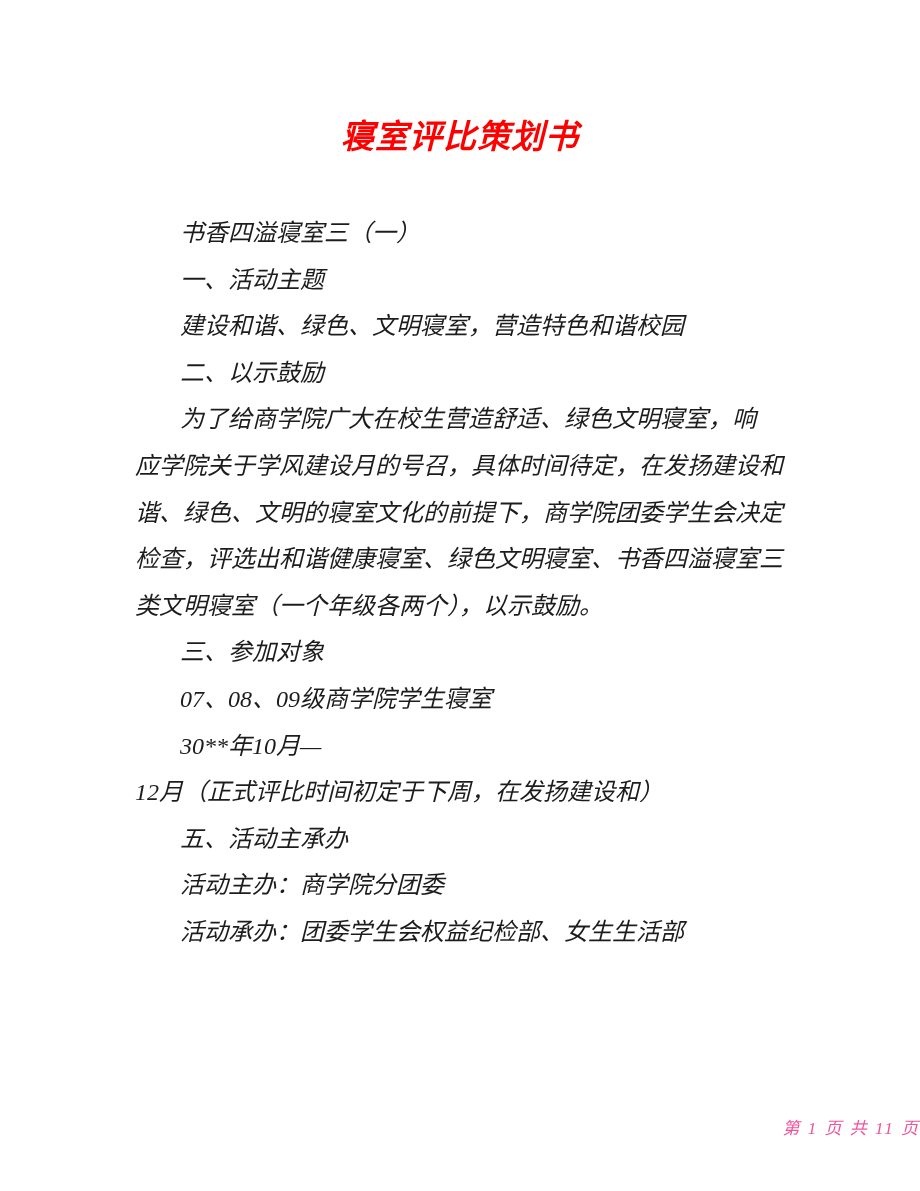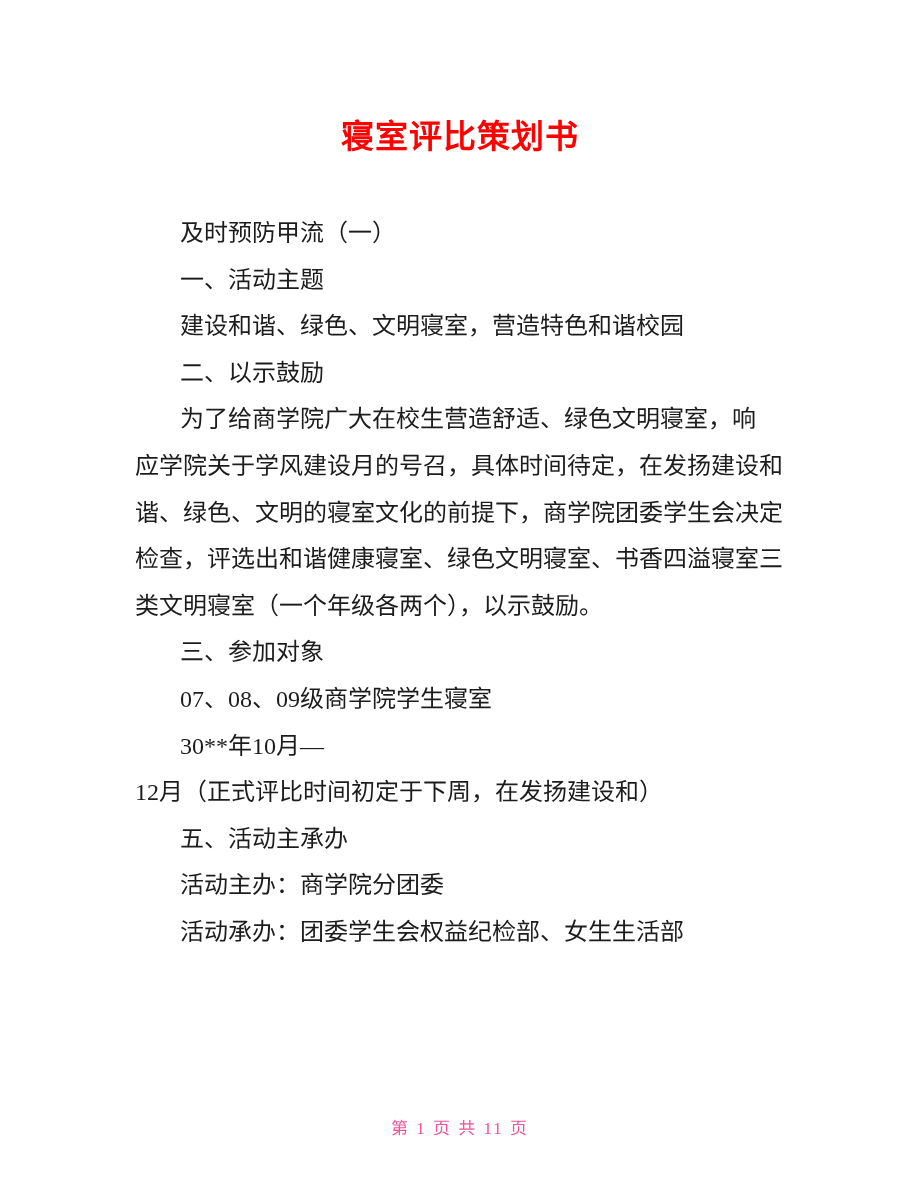--- a/index.html
+++ b/index.html
@@ -7,20 +7,21 @@
     padding: 0;
     background: #ffffff;
   }
   .page {
     position: relative;
     width: 920px;
     height: 1191px;
     background: #ffffff;
     overflow: hidden;
     font-family: "Liberation Serif", serif;
+    font-style: italic;
   }
   .doc-title {
     position: absolute;
     top: 110px;
     left: 0;
     right: 0;
     text-align: center;
     font-family: "Liberation Sans", sans-serif;
     font-weight: bold;
     font-size: 33px;
@@ -40,35 +41,35 @@
     white-space: nowrap;
   }
   .body-line.indent {
     padding-left: 45px;
   }
   .page-footer {
     position: absolute;
     top: 1114px;
     left: 0;
     right: 0;
-    text-align: center;
+    text-align: right;
     font-size: 17px;
     letter-spacing: 2px;
     color: #f0539c;
   }
 </style>
 </head>
 <body>
 
 <div class="page">
 
   <div class="doc-title">寝室评比策划书</div>
 
   <div class="doc-body">
-    <div class="body-line indent">及时预防甲流（一）</div>
+    <div class="body-line indent">书香四溢寝室三（一）</div>
     <div class="body-line indent">一、活动主题</div>
     <div class="body-line indent">建设和谐、绿色、文明寝室，营造特色和谐校园</div>
     <div class="body-line indent">二、以示鼓励</div>
     <div class="body-line indent">为了给商学院广大在校生营造舒适、绿色文明寝室，响</div>
     <div class="body-line">应学院关于学风建设月的号召，具体时间待定，在发扬建设和</div>
     <div class="body-line">谐、绿色、文明的寝室文化的前提下，商学院团委学生会决定</div>
     <div class="body-line">检查，评选出和谐健康寝室、绿色文明寝室、书香四溢寝室三</div>
     <div class="body-line">类文明寝室（一个年级各两个），以示鼓励。</div>
     <div class="body-line indent">三、参加对象</div>
     <div class="body-line indent">07、08、09级商学院学生寝室</div>

